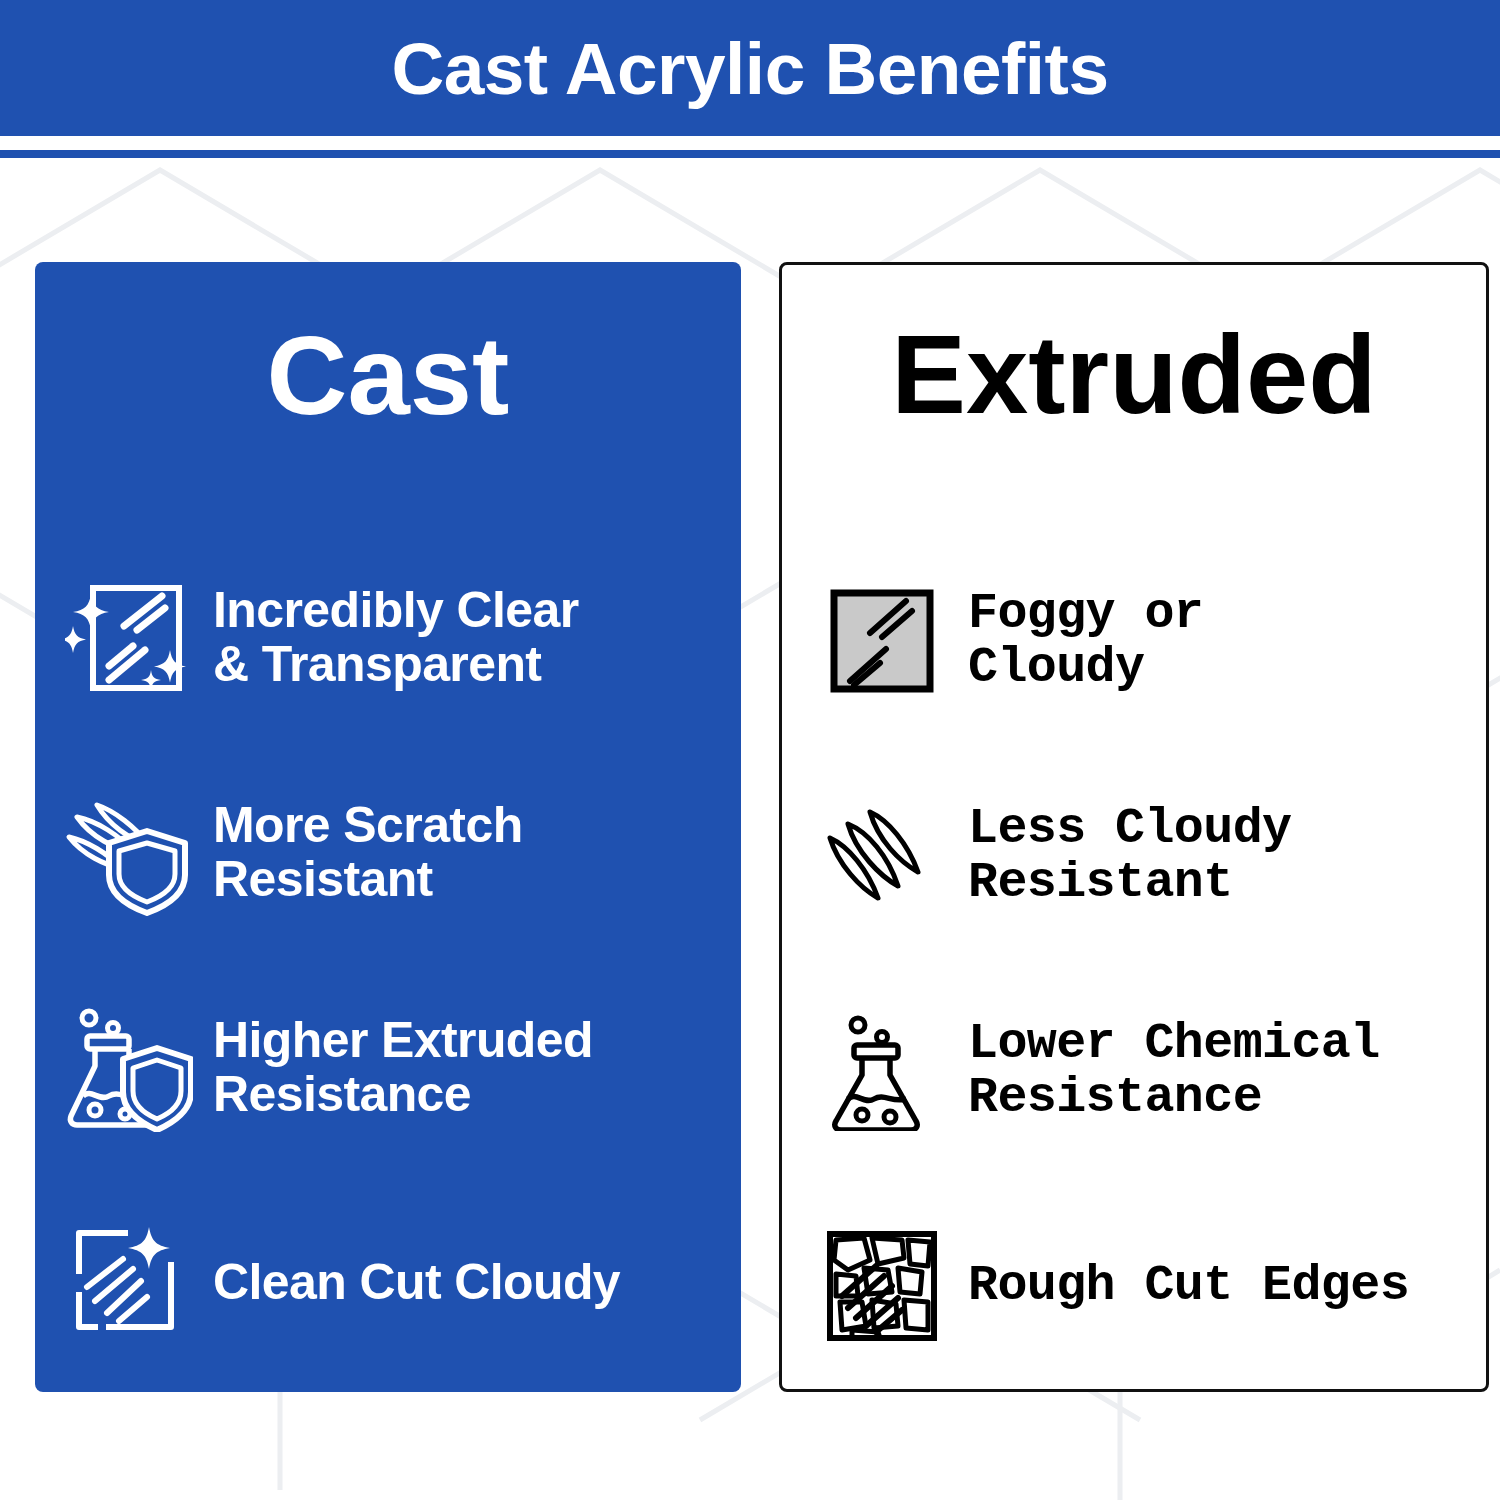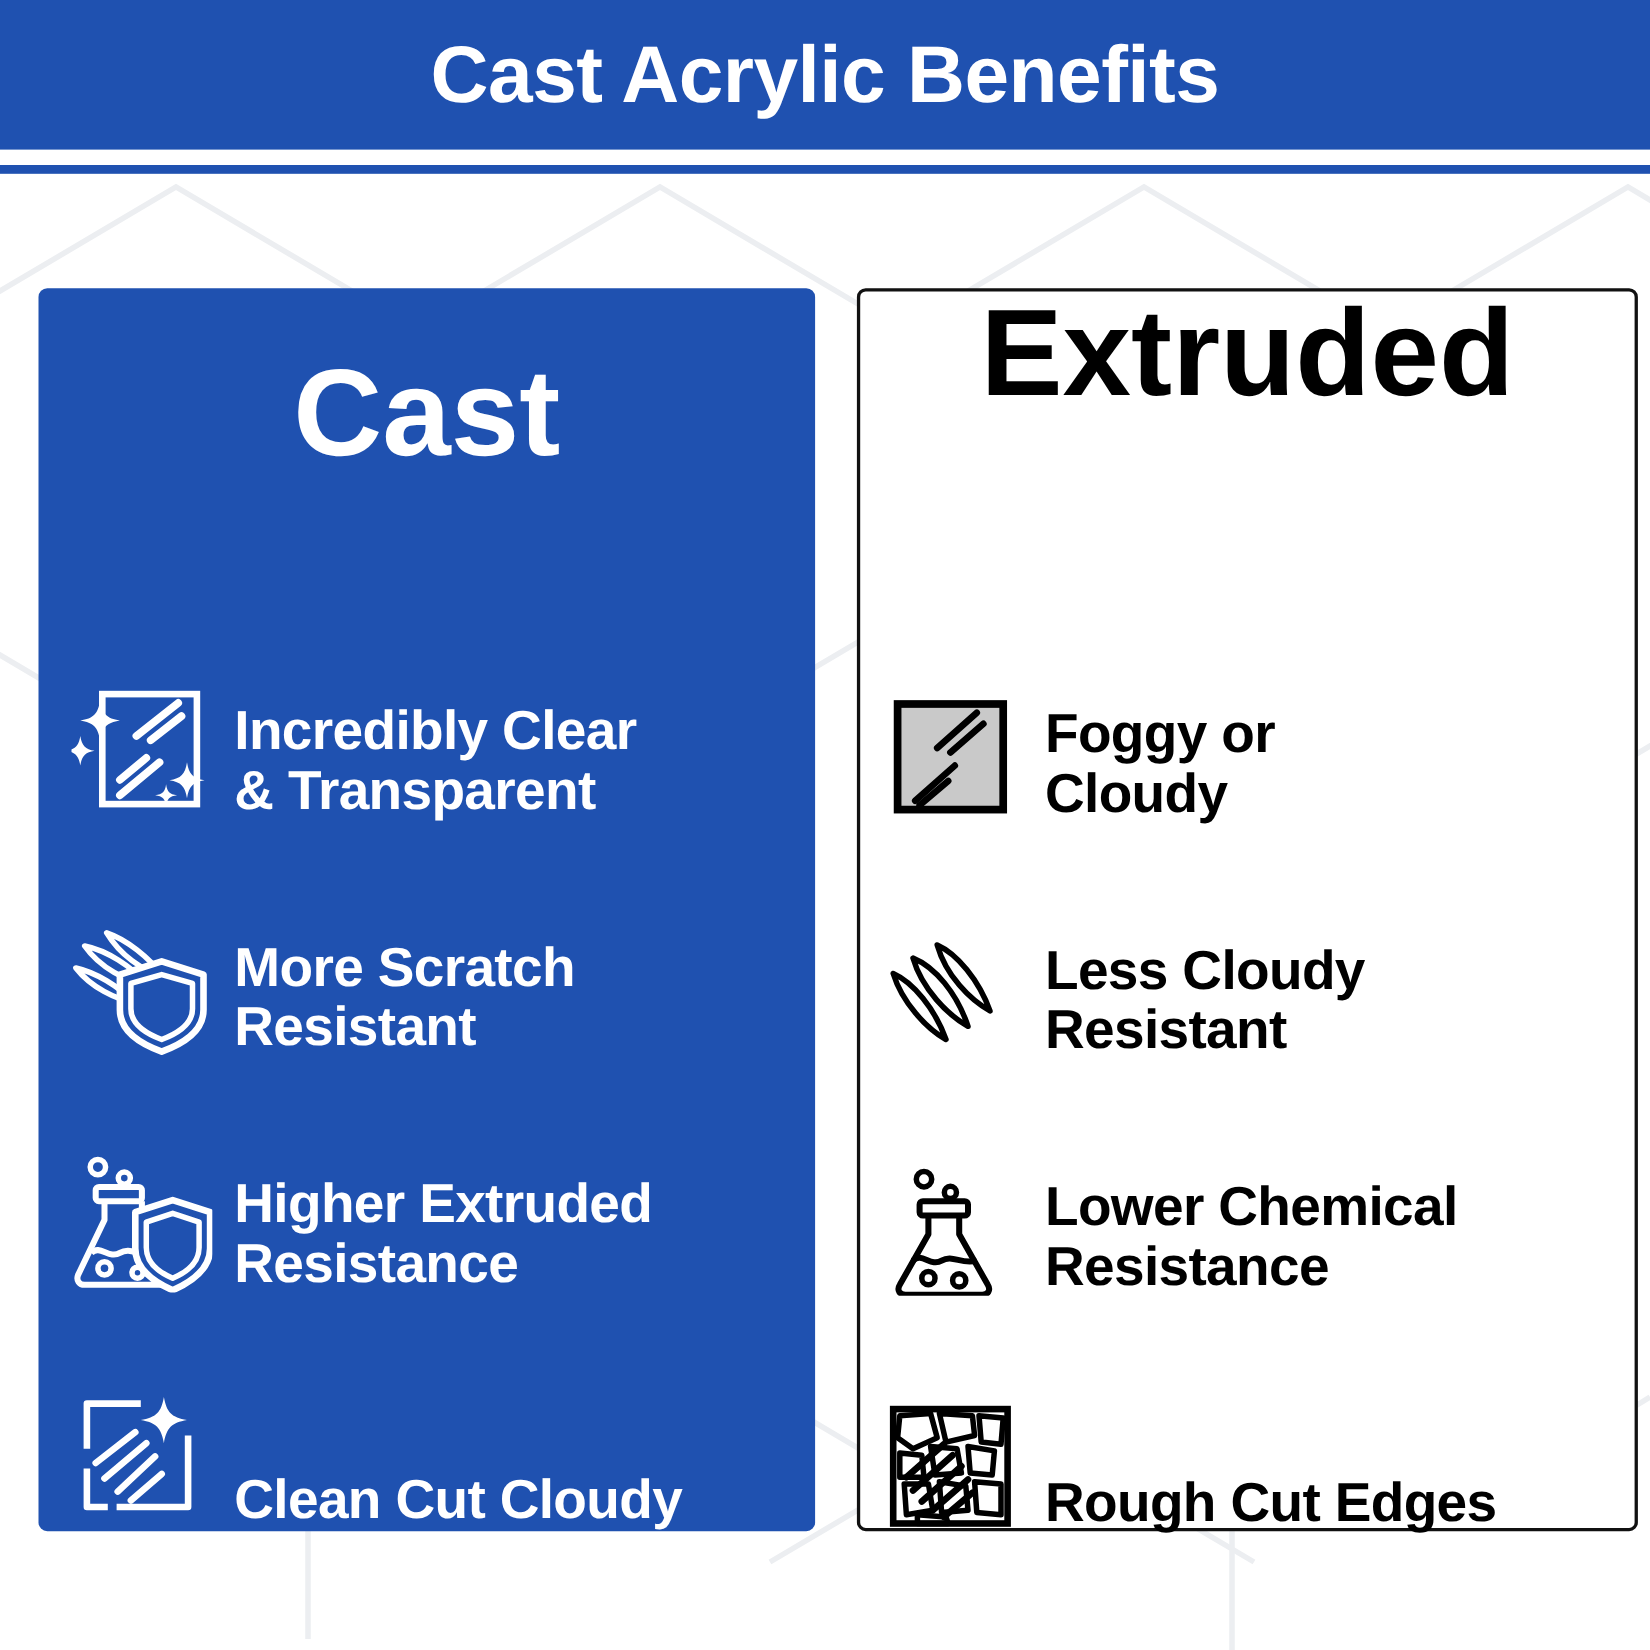--- a/index.html
+++ b/index.html
@@ -103,38 +103,39 @@
 
   .panel-cast .panel-heading {
     color: #ffffff;
     font-size: 112px;
     padding-top: 58px;
   }
 
   .panel-extruded .panel-heading {
     color: #000000;
     font-size: 112px;
+    padding-top: 54px;
   }
 
   
   .rows {
     position: absolute;
     left: 0;
     top: 268px;
     width: 100%;
   }
 
   .row {
     display: flex;
-    align-items: flex-end;
+    align-items: center;
     height: 215px;
   }
 
   .panel-cast .row { padding-left: 30px; }
-  .panel-extruded .row { padding-left: 22px; }
+  .panel-extruded .row { padding-left: 40px; font-family: Liberation Mono, monospace; }
 
   .row-icon {
     flex: 0 0 auto;
     width: 128px;
     height: 128px;
     display: flex;
     align-items: center;
     justify-content: center;
   }
   .panel-extruded .row-icon { width: 120px; height: 120px; }

